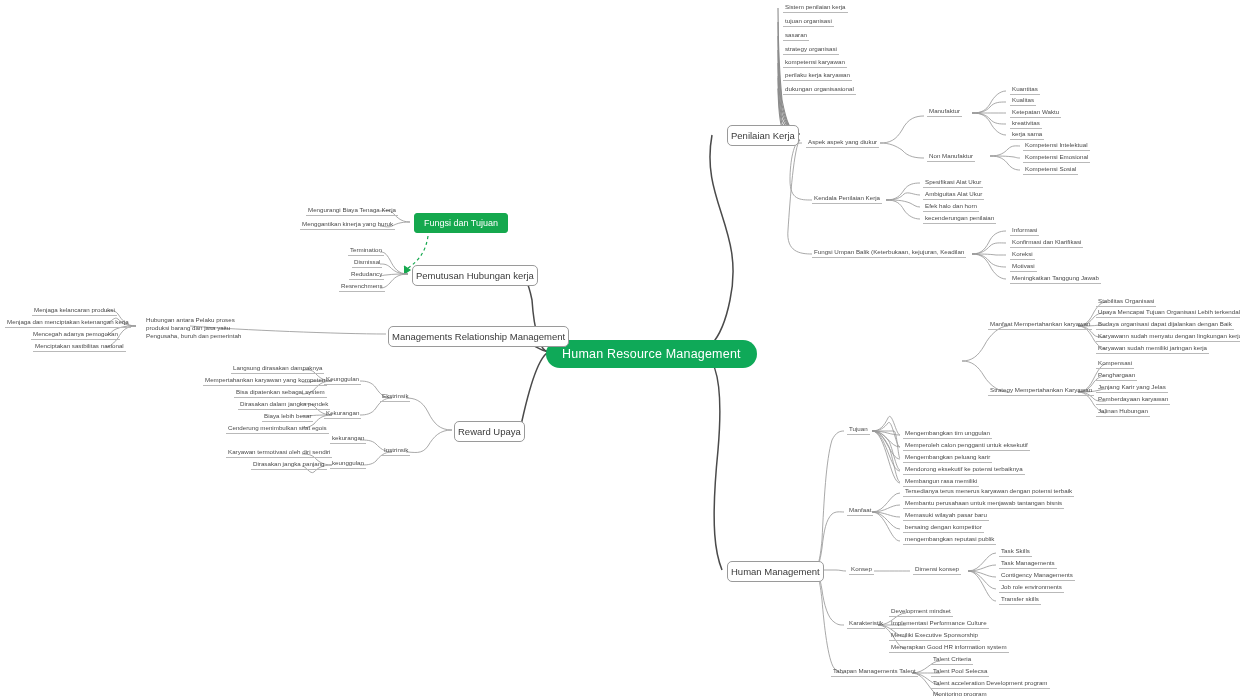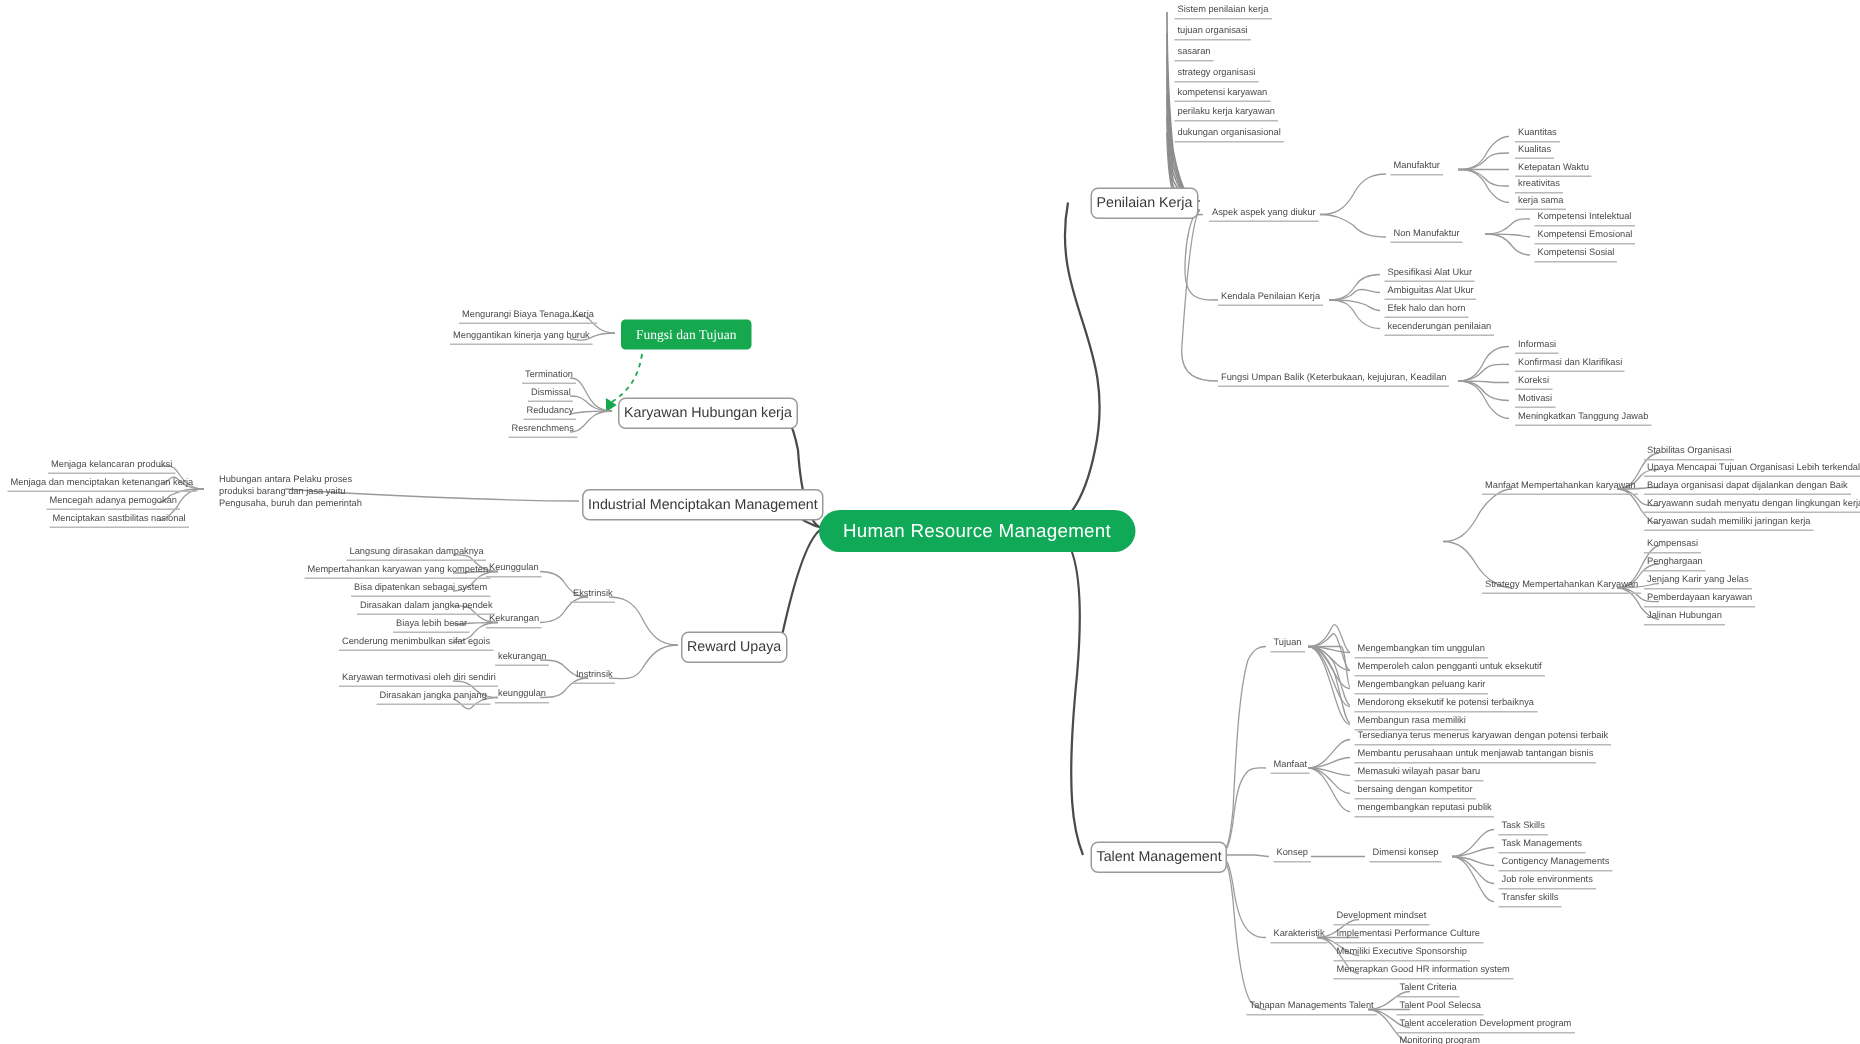--- a/index.html
+++ b/index.html
@@ -278,21 +278,21 @@
   <div class="node sub u right" style="left:1096px;top:332px;">Karyawann sudah menyatu dengan lingkungan kerja</div>
   <div class="node sub u right" style="left:1096px;top:344px;">Karyawan sudah memiliki jaringan kerja</div>
 
   <div class="node sub u right" style="left:988px;top:386px;">Strategy Mempertahankan Karyawan</div>
   <div class="node sub u right" style="left:1096px;top:359px;">Kompensasi</div>
   <div class="node sub u right" style="left:1096px;top:371px;">Penghargaan</div>
   <div class="node sub u right" style="left:1096px;top:383px;">Jenjang Karir yang Jelas</div>
   <div class="node sub u right" style="left:1096px;top:395px;">Pemberdayaan karyawan</div>
   <div class="node sub u right" style="left:1096px;top:407px;">Jalinan Hubungan</div>
 
-  <div class="node topic" style="left:727px;top:561px;">Talent Management</div>
+  <div class="node topic" style="left:727px;top:561px;">Human Management</div>
 
   <div class="node sub u right" style="left:847px;top:425px;">Tujuan</div>
   <div class="node sub u right" style="left:903px;top:429px;">Mengembangkan tim unggulan</div>
   <div class="node sub u right" style="left:903px;top:441px;">Memperoleh calon pengganti untuk eksekutif</div>
   <div class="node sub u right" style="left:903px;top:453px;">Mengembangkan peluang karir</div>
   <div class="node sub u right" style="left:903px;top:465px;">Mendorong eksekutif ke potensi terbaiknya</div>
   <div class="node sub u right" style="left:903px;top:477px;">Membangun rasa memiliki</div>
 
   <div class="node sub u right" style="left:847px;top:506px;">Manfaat</div>
   <div class="node sub u right" style="left:903px;top:487px;">Tersedianya terus menerus karyawan dengan potensi terbaik</div>
@@ -314,31 +314,31 @@
   <div class="node sub u right" style="left:889px;top:619px;">Implementasi Performance Culture</div>
   <div class="node sub u right" style="left:889px;top:631px;">Memiliki Executive Sponsorship</div>
   <div class="node sub u right" style="left:889px;top:643px;">Menerapkan Good HR information system</div>
 
   <div class="node sub u right" style="left:831px;top:667px;">Tahapan Managements Talent</div>
   <div class="node sub u right" style="left:931px;top:655px;">Talent Criteria</div>
   <div class="node sub u right" style="left:931px;top:667px;">Talent Pool Selecsa</div>
   <div class="node sub u right" style="left:931px;top:679px;">Talent acceleration Development program</div>
   <div class="node sub right" style="left:931px;top:690px;">Monitoring program</div>
 
-  <div class="node topic green" style="left:414px;top:213px;font-family:Liberation Serif, serif;">Fungsi dan Tujuan</div>
+  <div class="node topic green" style="left:414px;top:213px;">Fungsi dan Tujuan</div>
   <div class="node sub u left" style="left:306px;top:206px;">Mengurangi Biaya Tenaga Kerja</div>
   <div class="node sub u left" style="left:300px;top:220px;">Menggantikan kinerja yang buruk</div>
 
-  <div class="node topic" style="left:412px;top:265px;">Karyawan Hubungan kerja</div>
+  <div class="node topic" style="left:412px;top:265px;">Pemutusan Hubungan kerja</div>
   <div class="node sub u left" style="left:348px;top:246px;">Termination</div>
   <div class="node sub u left" style="left:352px;top:258px;">Dismissal</div>
   <div class="node sub u left" style="left:349px;top:270px;">Redudancy</div>
   <div class="node sub u left" style="left:339px;top:282px;">Resrenchmens</div>
 
-  <div class="node topic" style="left:388px;top:326px;">Industrial Menciptakan Management</div>
+  <div class="node topic" style="left:388px;top:326px;">Managements Relationship Management</div>
   <div class="node sub wrap" style="left:144px;top:316px;width:100px;line-height:1.3;">Hubungan antara Pelaku proses produksi barang dan jasa yaitu Pengusaha, buruh dan pemerintah</div>
   <div class="node sub u left" style="left:32px;top:306px;">Menjaga kelancaran produksi</div>
   <div class="node sub u left" style="left:5px;top:318px;">Menjaga dan menciptakan ketenangan kerja</div>
   <div class="node sub u left" style="left:31px;top:330px;">Mencegah adanya pemogokan</div>
   <div class="node sub u left" style="left:33px;top:342px;">Menciptakan sastbilitas nasional</div>
 
   <div class="node topic" style="left:454px;top:421px;">Reward Upaya</div>
 
   <div class="node sub u left" style="left:380px;top:392px;">Ekstrinsik</div>
   <div class="node sub u left" style="left:324px;top:375px;">Keunggulan</div>

